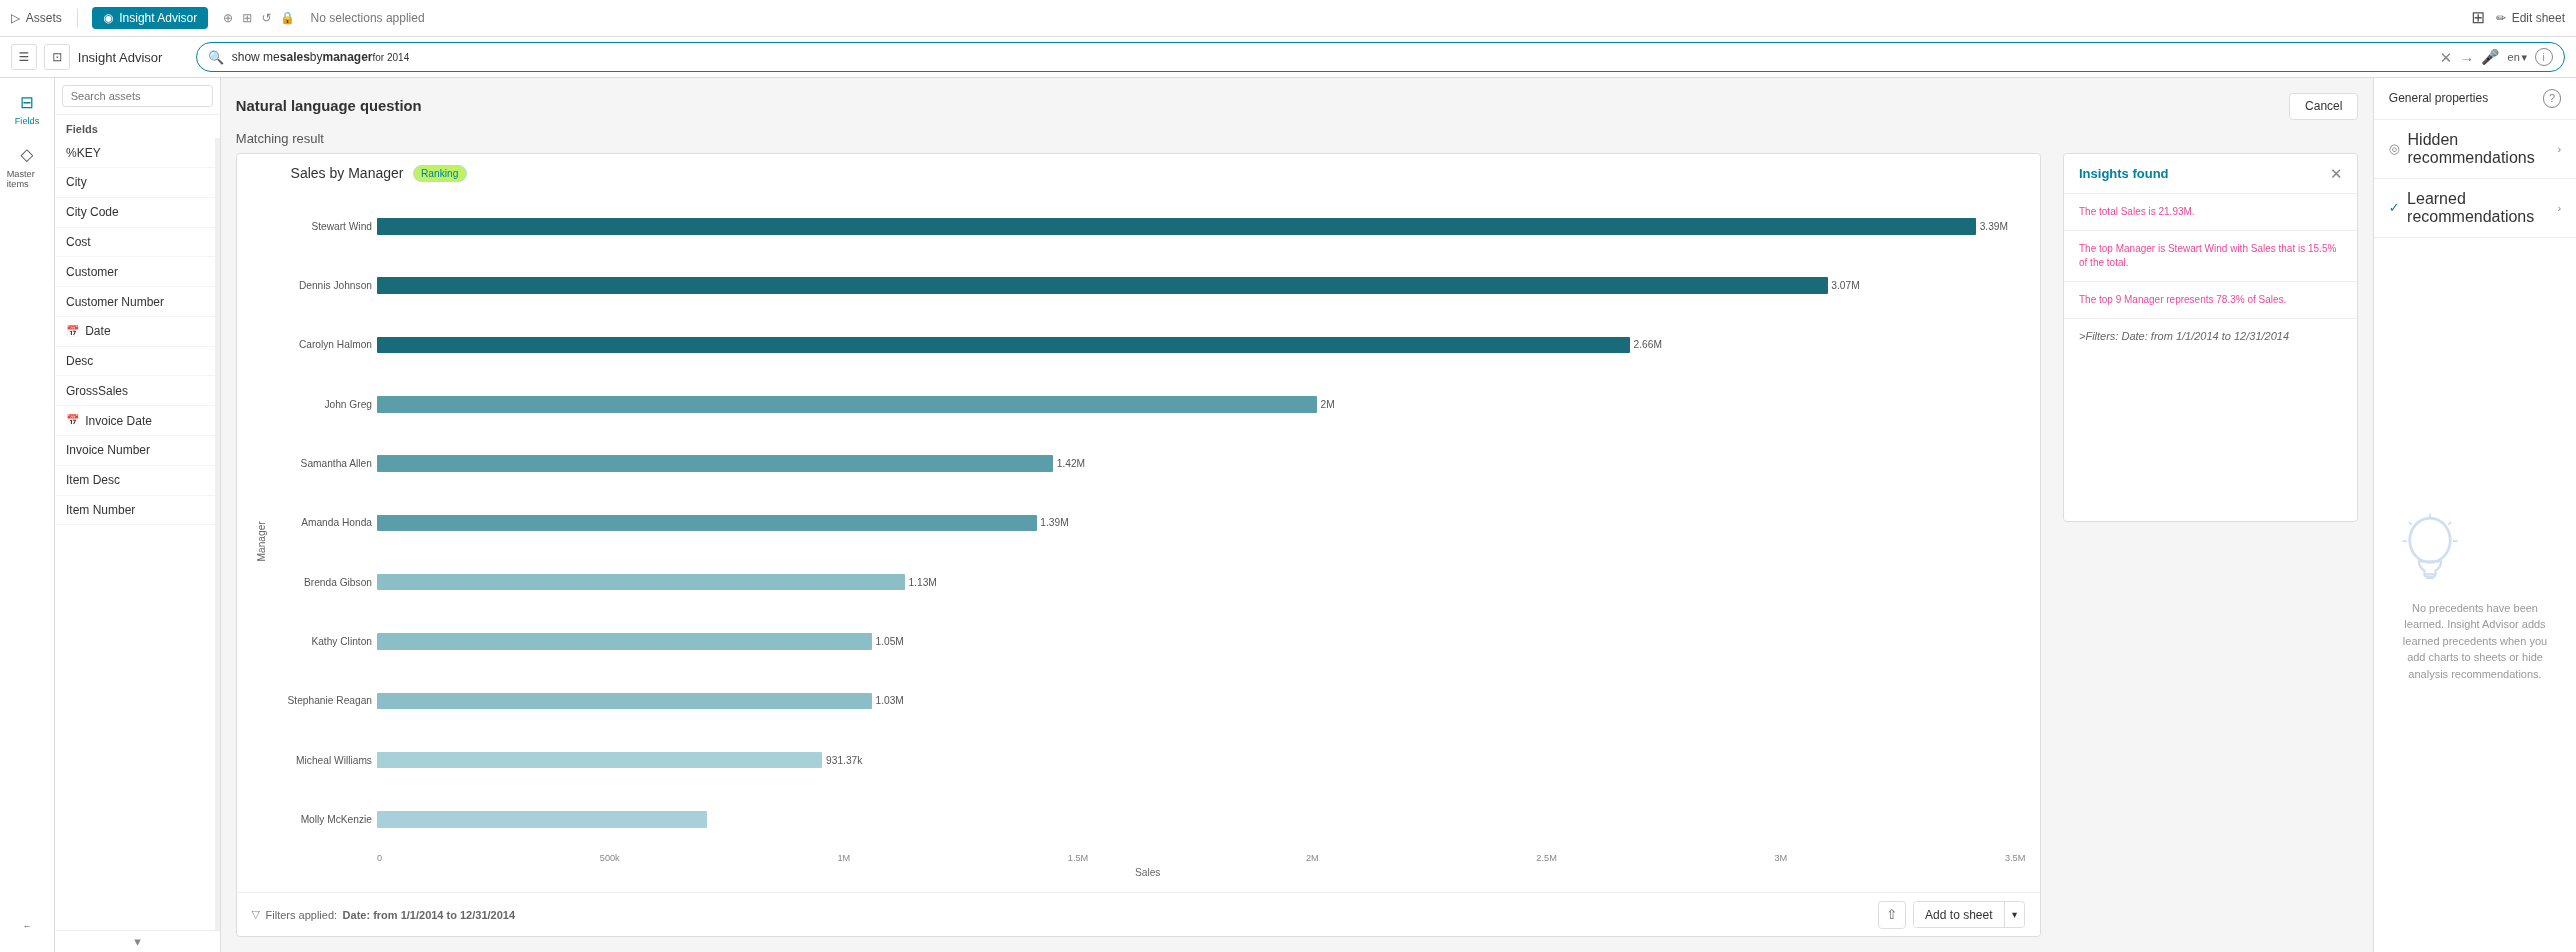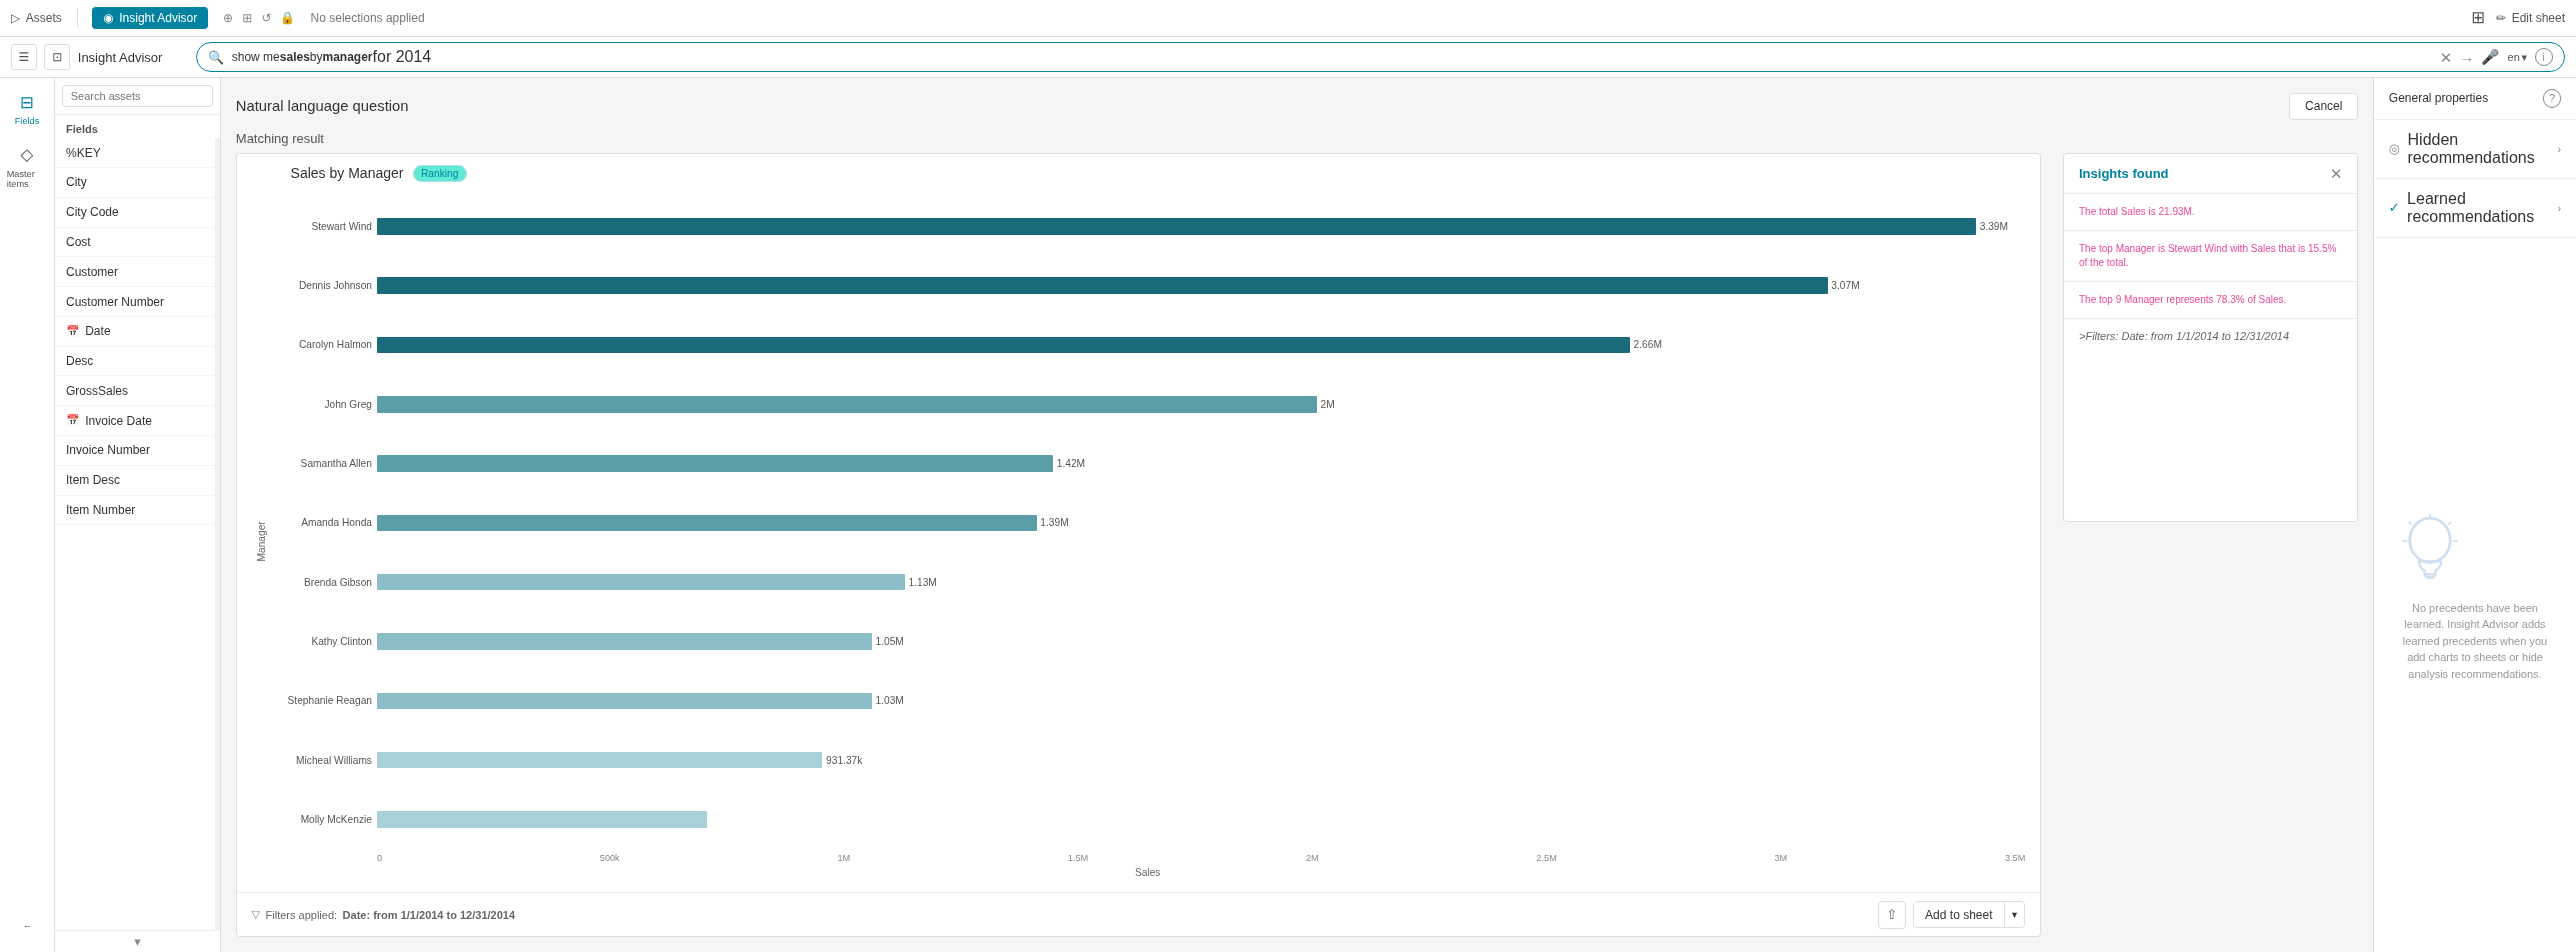--- a/index.html
+++ b/index.html
@@ -51,29 +51,29 @@
     .sidebar-search input { width: 100%; border: 0.9px solid #ddd; border-radius: 3.7px; padding: 3.7px 7.4px; font-size: 11px; outline: none; color: #999; }
     .sidebar-section-title { padding: 7.4px 11px 3.7px; font-size: 11px; font-weight: 600; color: #555; }
     .sidebar-items { overflow-y: auto; flex: 1; }
     .sidebar-item { padding: 7.4px 11px; font-size: 12px; color: #333; cursor: pointer; display: flex; align-items: center; gap: 5.5px; border-bottom: 0.9px solid #f5f5f5; }
     .sidebar-item .item-icon { color: #888; font-size: 11px; }
     .sidebar-scroll { width: 3.7px; background: #e0e0e0; border-radius: 1.8px; min-height: 37px; margin: 3.7px; }
 
     
     .content-area { flex: 1; display: flex; flex-direction: column; padding: 14.8px; overflow: auto; }
     .content-header { display: flex; align-items: center; justify-content: space-between; margin-bottom: 11px; }
-    .content-title { font-size: 14.8px; font-weight: 400; color: #333; }
+    .content-title { font-size: 14.8px; font-weight: 700; color: #333; }
     .cancel-btn { border: 0.9px solid #ddd; background: #fff; padding: 5.5px 14.8px; border-radius: 3.7px; cursor: pointer; font-size: 12px; color: #333; }
     .matching-result-label { font-size: 13px; font-weight: 500; color: #555; margin-bottom: 7.4px; }
 
     
     .chart-card { background: #fff; border: 0.9px solid #ddd; border-radius: 3.7px; flex: 1; display: flex; flex-direction: column; }
     .chart-header { padding: 11px 14.8px 7.4px; display: flex; align-items: center; gap: 9.2px; }
     .chart-title { font-size: 14px; font-weight: 500; color: #333; margin-left: 39px; }
-    .ranking-badge { background: #5eead4; color: #0082a0; font-size: 10.2px; padding: 1.8px 7.4px; border-radius: 9.2px; border: 0.9px solid #b3dae8; }
+    .ranking-badge { background: #bef264; color: #0082a0; font-size: 10.2px; padding: 1.8px 7.4px; border-radius: 9.2px; border: 0.9px solid #b3dae8; }
     .chart-body { flex: 1; padding: 7.4px 14.8px; display: flex; }
     .bar-chart-container { flex: 1; display: flex; flex-direction: column; }
     .bar-chart-inner { flex: 1; display: flex; }
     .y-axis-label { writing-mode: vertical-rl; transform: rotate(180deg); font-size: 10.2px; color: #666; display: flex; align-items: center; justify-content: center; padding: 0 3.7px; }
     .bars-area { flex: 1; display: flex; flex-direction: column; justify-content: space-around; }
     .bar-row { display: flex; align-items: center; gap: 5.5px; height: 26px; }
     .bar-label { text-align: right; font-size: 10.2px; color: #555; min-width: 102px; }
     .bar-track { flex: 1; background: transparent; position: relative; height: 16.6px; display: flex; align-items: center; }
     .bar-fill { height: 16.6px; border-radius: 0.9px; }
     .bar-fill.dark { background: #1a6b7a; }
@@ -155,21 +155,21 @@
   <div class="toggle-btn">☰</div>
   <div class="toggle-btn">⊡</div>
   <span class="insight-advisor-label">Insight Advisor</span>
   <div class="search-container">
     <span class="search-icon">🔍</span>
     <div class="search-input" style="display:flex;gap:0;align-items:center;">
       <span style="font-size:12px;color:#333;">show me </span>
       <span style="font-size:12px;color:#333;font-weight:700;">sales</span>
       <span style="font-size:12px;color:#333;"> by </span>
       <span style="font-size:12px;color:#333;font-weight:700;">manager</span>
-      <span style="font-size:16px;color:#333;"> for 2014</span>
+      <span style="font-size:10px;color:#333;"> for 2014</span>
     </div>
     <div class="search-actions">
       <span style="cursor:pointer;font-size:14.8px;">✕</span>
       <span style="cursor:pointer;font-size:14.8px;">→</span>
       <span style="cursor:pointer;font-size:14.8px;">🎤</span>
       <div class="lang-btn">
         <span>en</span>
         <span>▾</span>
       </div>
       <div class="info-btn">i</div>

